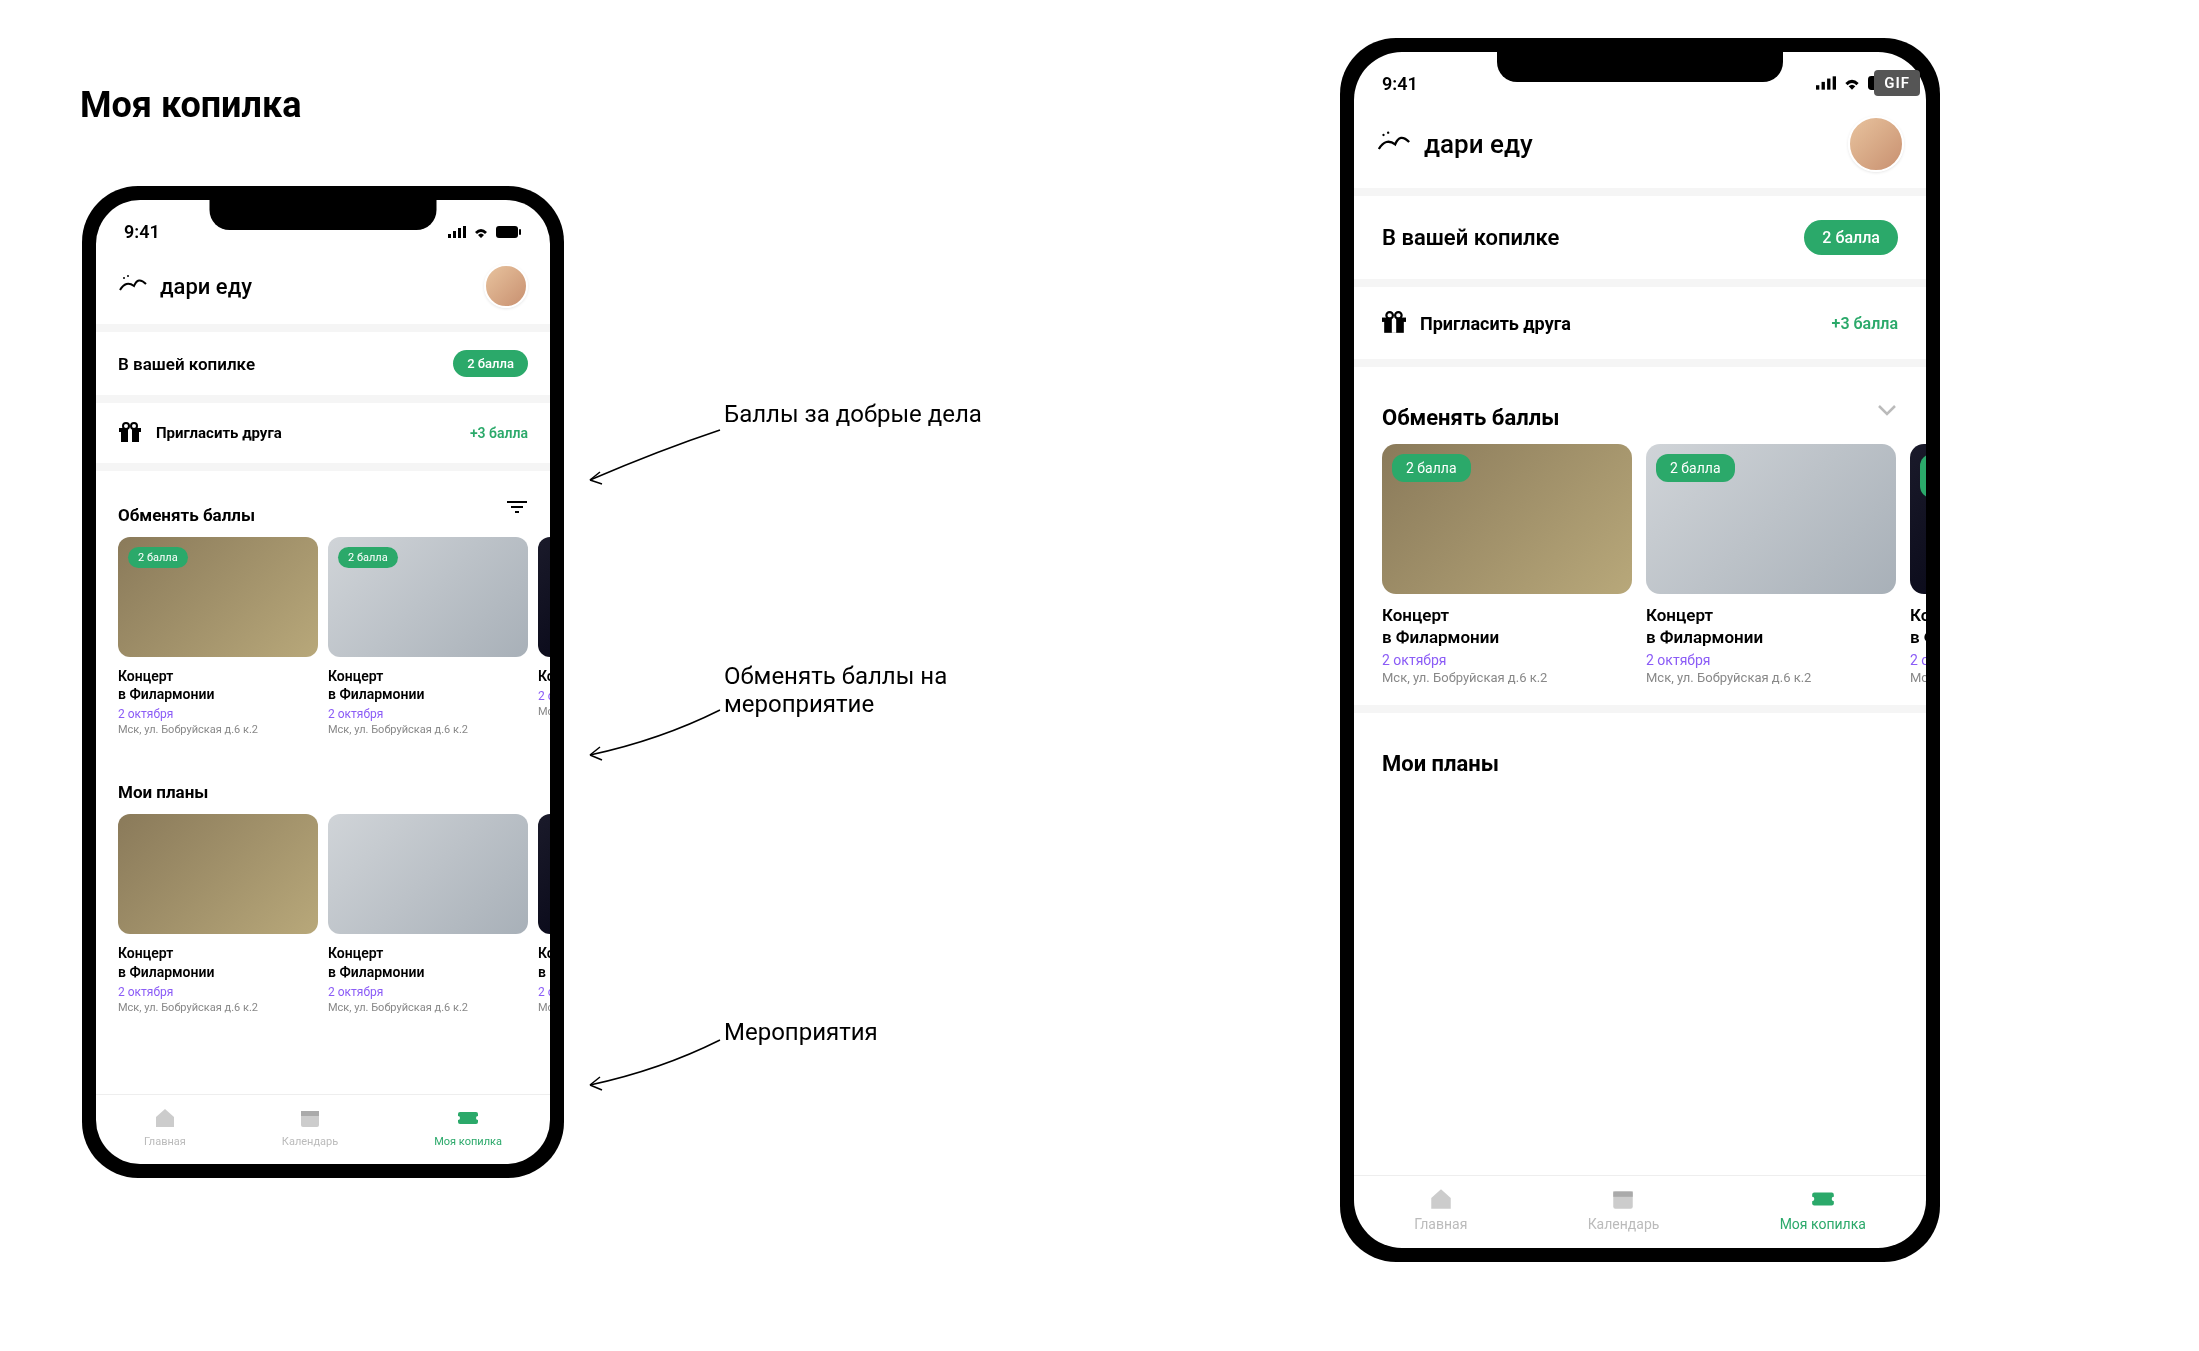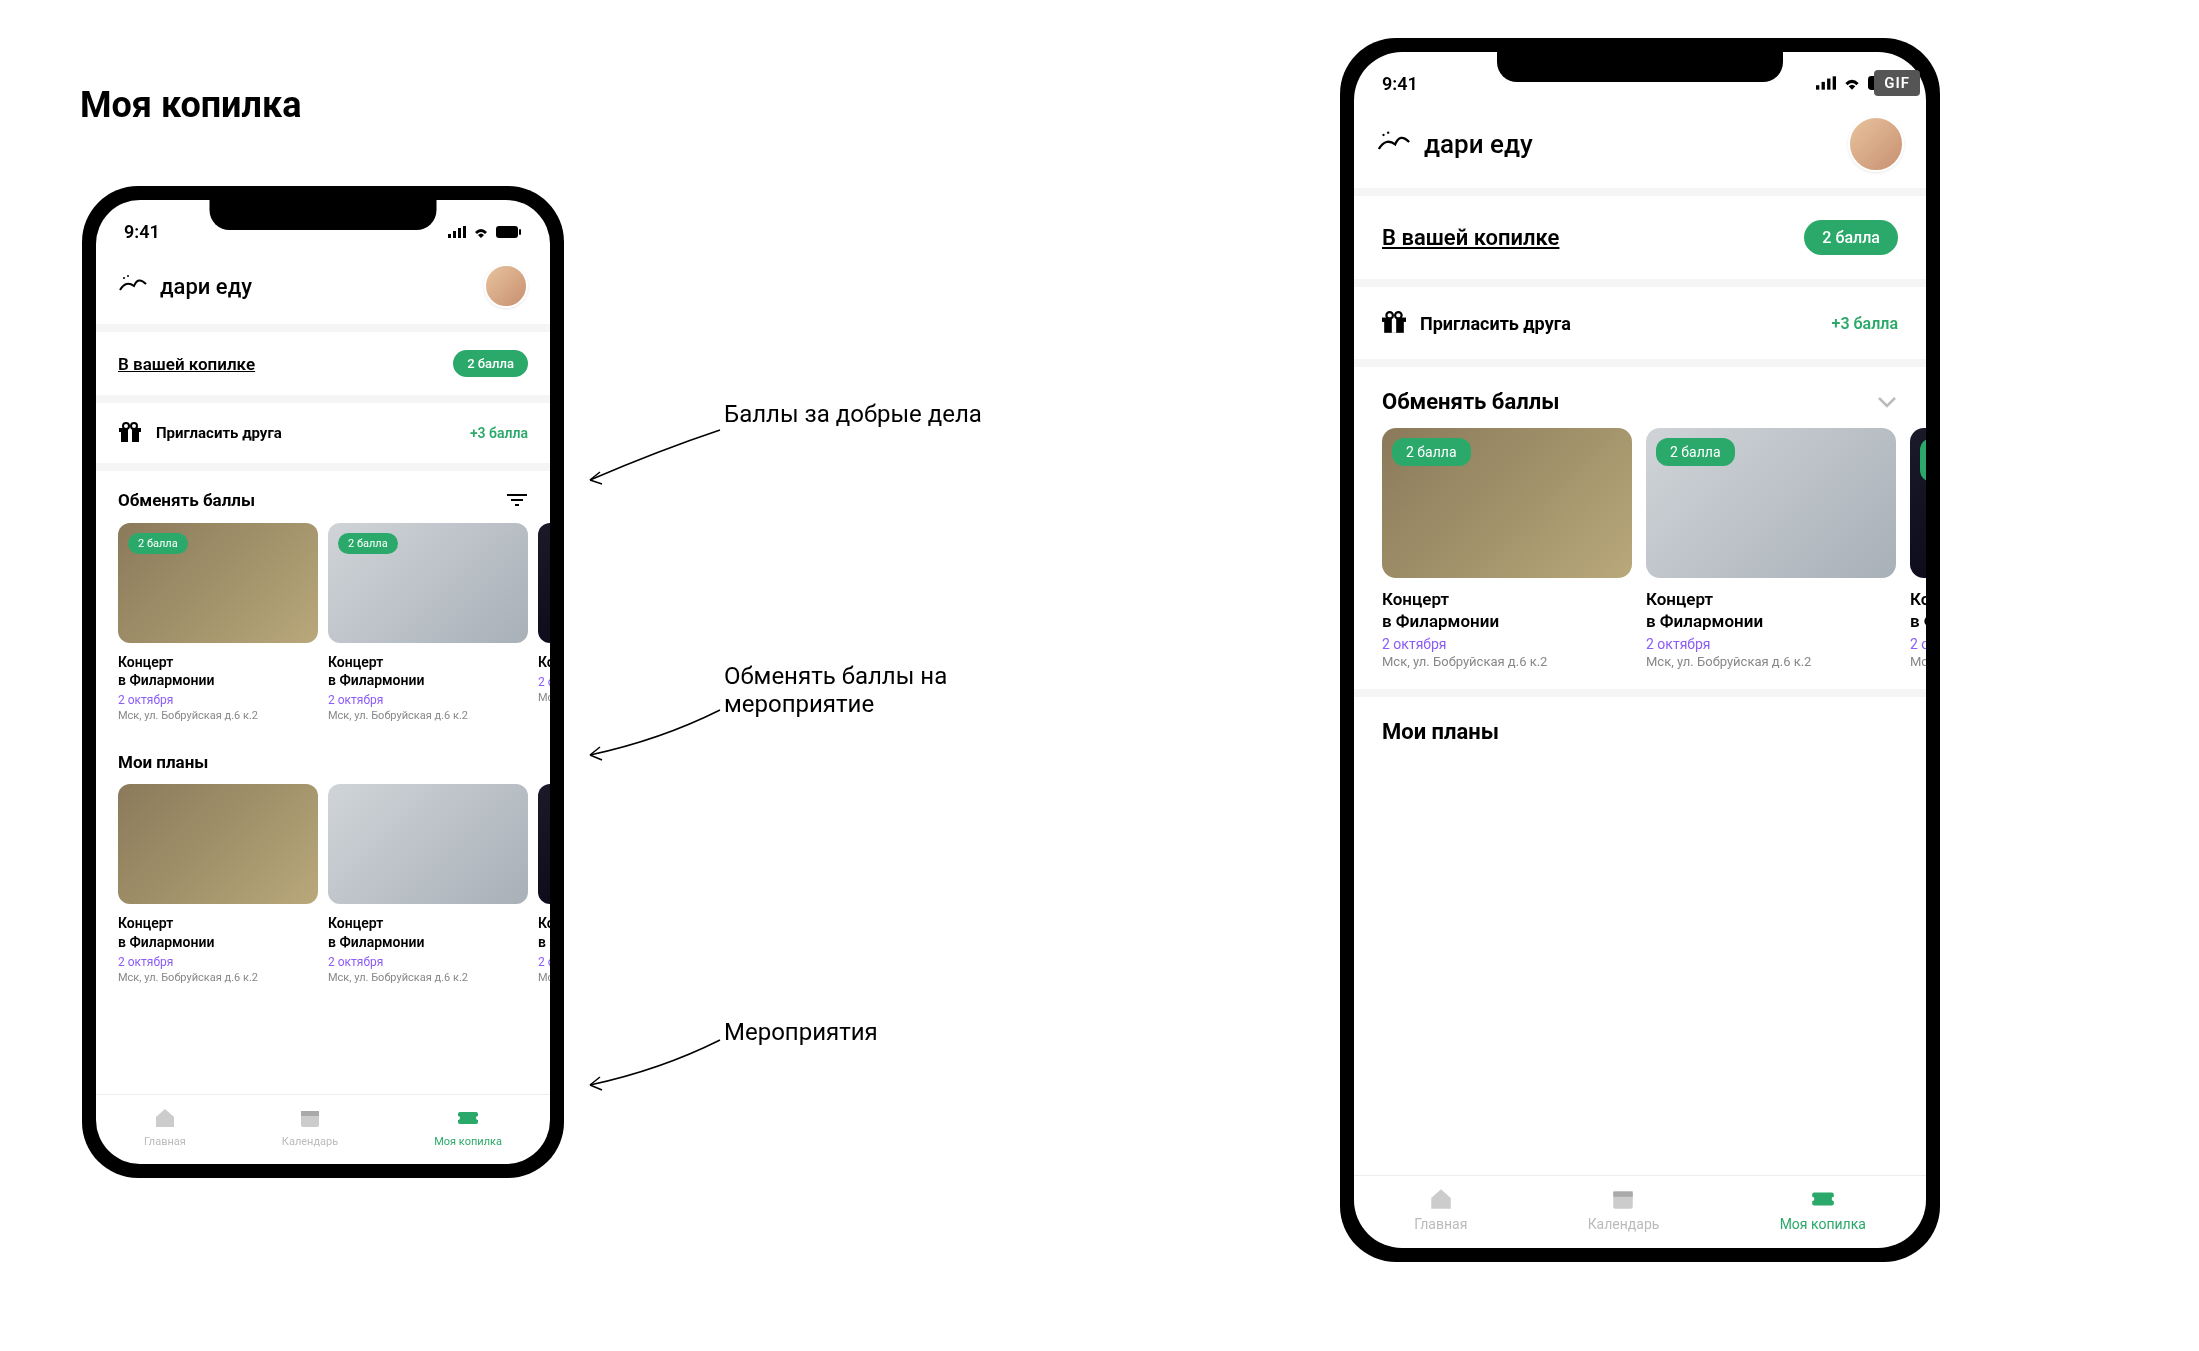--- a/index.html
+++ b/index.html
@@ -79,40 +79,40 @@
   border: 2px solid #fff;
   box-shadow: 0 1px 3px rgba(0,0,0,0.1);
 }
 .phone2 .avatar { width: 56px; height: 56px; }
 .section-divider { height: 8px; background: #f5f5f5; }
 .balance-row, .invite-row {
   display: flex; justify-content: space-between; align-items: center;
   padding: 18px 22px;
 }
 .phone2 .balance-row, .phone2 .invite-row { padding: 24px 28px; }
-.balance-label { font-size: 17px; font-weight: 600; text-decoration: underline; }
+.balance-label { font-size: 17px; font-weight: 600; }
 .phone2 .balance-label { font-size: 22px; }
 .badge-green {
   background: #2ba96a; color: #fff;
   padding: 6px 14px; border-radius: 16px;
   font-size: 13px; font-weight: 500;
 }
 .phone2 .badge-green { font-size: 16px; padding: 8px 18px; border-radius: 20px; }
 .invite-left { display: flex; align-items: center; gap: 14px; }
 .gift-icon-box { width: 24px; height: 24px; display: flex; align-items: center; justify-content: center; }
 .invite-text { font-size: 15px; font-weight: bold; }
 .phone2 .invite-text { font-size: 18px; }
 .bonus-text { color: #2ba96a; font-size: 14px; font-weight: 600; }
 .phone2 .bonus-text { font-size: 16px; }
 .section-header {
   display: flex; justify-content: space-between; align-items: center;
   padding: 18px 22px 12px;
 }
 .phone2 .section-header { padding: 22px 28px 14px; }
-.section-title { font-size: 17px; font-weight: 700; }
+.section-title { font-size: 17px; font-weight: 700; margin-top: 16px; }
 .phone2 .section-title { font-size: 22px; }
 .filter-icon, .chevron-icon { width: 22px; height: 22px; display: flex; align-items: center; justify-content: center; }
 .card-row {
   display: flex; gap: 10px; padding: 0 22px; overflow: hidden;
 }
 .phone2 .card-row { padding: 0 28px; gap: 14px; }
 .card {
   flex: 0 0 auto; width: 200px;
   display: flex; flex-direction: column;
 }

